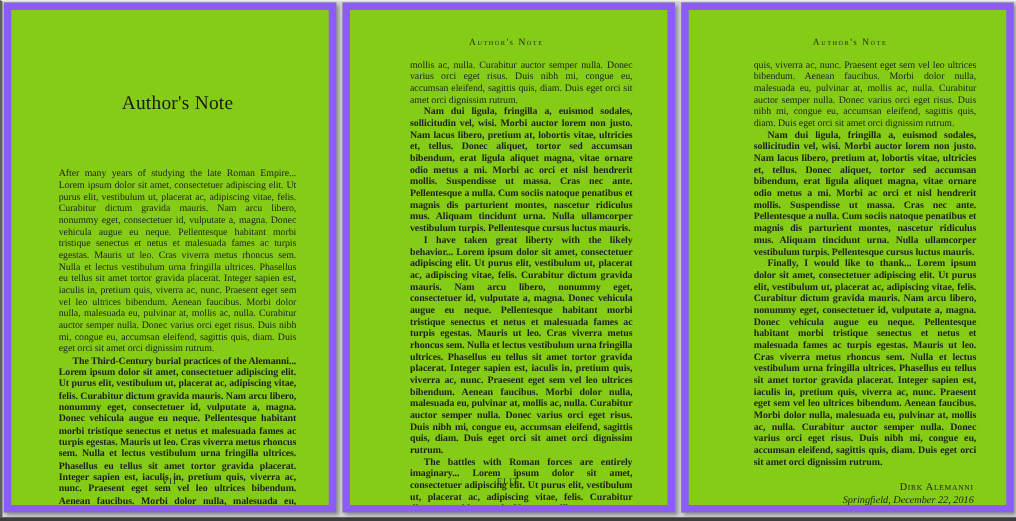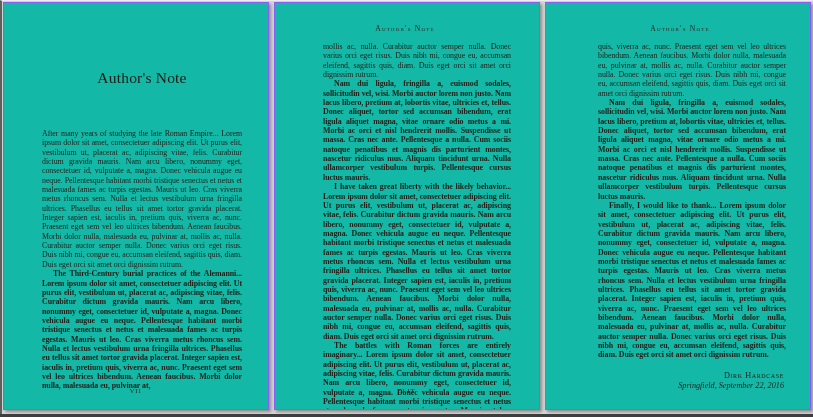--- a/index.html
+++ b/index.html
@@ -21,22 +21,22 @@
   .pages {
     display: flex;
     gap: 5px;
     padding: 1px 2px 4px 1px;
     height: 100%;
     box-sizing: border-box;
   }
   .page {
     flex: 1 1 0;
     position: relative;
-    background: #14b8a6;
-    border: 1px solid #8b5cf6;
+    background: #84cc16;
+    border: 6px solid #8b5cf6;
     box-shadow: 2px 2px 3px rgba(0,0,0,0.35);
     box-sizing: border-box;
     color: #221f18;
     overflow: hidden;
   }
   .page-inner {
     position: absolute; inset: 0;
     box-sizing: border-box;
   }
   
@@ -134,21 +134,21 @@
 
     <div class="page">
       <div class="page-inner pad-recto">
         <div class="running-head">Author's Note</div>
         <div class="text-block continuation-text">
           <p>quis, viverra ac, nunc. Praesent eget sem vel leo ultrices bibendum. Aenean faucibus. Morbi dolor nulla, malesuada eu, pulvinar at, mollis ac, nulla. Curabitur auctor semper nulla. Donec varius orci eget risus. Duis nibh mi, congue eu, accumsan eleifend, sagittis quis, diam. Duis eget orci sit amet orci dignissim rutrum.</p>
           <p class="indent">Nam dui ligula, fringilla a, euismod sodales, sollicitudin vel, wisi. Morbi auctor lorem non justo. Nam lacus libero, pretium at, lobortis vitae, ultricies et, tellus. Donec aliquet, tortor sed accumsan bibendum, erat ligula aliquet magna, vitae ornare odio metus a mi. Morbi ac orci et nisl hendrerit mollis. Suspendisse ut massa. Cras nec ante. Pellentesque a nulla. Cum sociis natoque penatibus et magnis dis parturient montes, nascetur ridiculus mus. Aliquam tincidunt urna. Nulla ullamcorper vestibulum turpis. Pellentesque cursus luctus mauris.</p>
           <p class="indent">Finally, I would like to thank...  Lorem ipsum dolor sit amet, consectetuer adipiscing elit. Ut purus elit, vestibulum ut, placerat ac, adipiscing vitae, felis. Curabitur dictum gravida mauris. Nam arcu libero, nonummy eget, consectetuer id, vulputate a, magna. Donec vehicula augue eu neque. Pellentesque habitant morbi tristique senectus et netus et malesuada fames ac turpis egestas. Mauris ut leo. Cras viverra metus rhoncus sem. Nulla et lectus vestibulum urna fringilla ultrices. Phasellus eu tellus sit amet tortor gravida placerat. Integer sapien est, iaculis in, pretium quis, viverra ac, nunc. Praesent eget sem vel leo ultrices bibendum. Aenean faucibus. Morbi dolor nulla, malesuada eu, pulvinar at, mollis ac, nulla. Curabitur auctor semper nulla. Donec varius orci eget risus. Duis nibh mi, congue eu, accumsan eleifend, sagittis quis, diam. Duis eget orci sit amet orci dignissim rutrum.</p>
         </div>
         <div class="signature">
-          <div class="sig-name">Dirk Hardcase</div>
-          <div class="sig-date">Springfield, September 22, 2016</div>
+          <div class="sig-name">Dirk Alemanni</div>
+          <div class="sig-date">Springfield, December 22, 2016</div>
         </div>
       </div>
     </div>
 
   </div>
 </div>
 <div class="window-bottom-edge"></div>
 
 </body></html>

